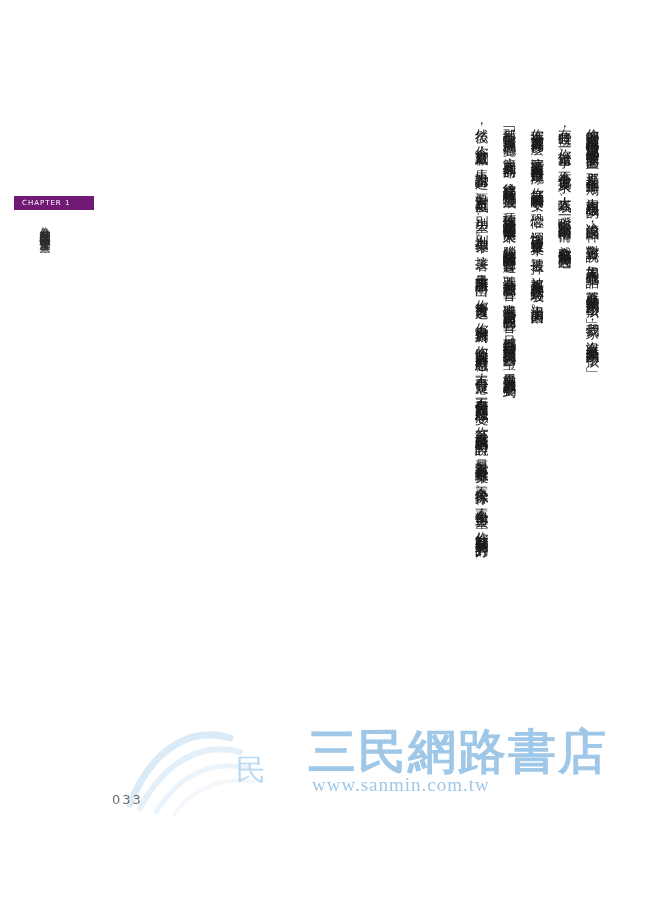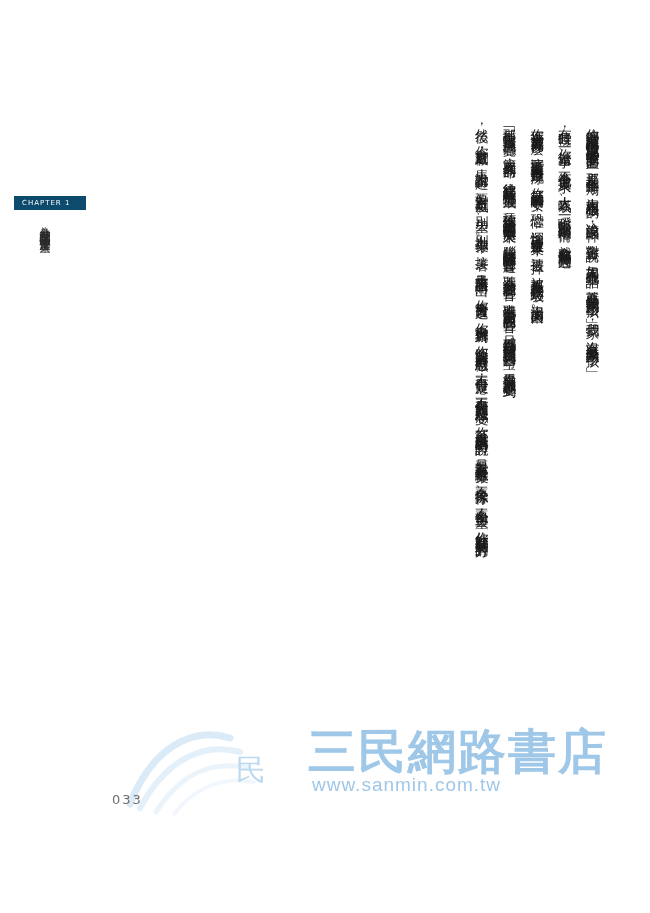--- a/index.html
+++ b/index.html
@@ -23,26 +23,26 @@
     position: absolute;
     left: 8px;
     top: 196px;
     width: 120px;
     height: 210px;
   }
   #chapter-tag {
     position: absolute;
     left: 6px;
     top: 0px;
-    background: #0c4a6e;
+    background: #701a75;
     color: #ffffff;
     font-family: "DejaVu Sans", "Liberation Sans", sans-serif;
     font-size: 7px;
     letter-spacing: 1px;
-    padding: 3px 16px 3px 8px;
+    padding: 3px 24px 3px 8px;
     white-space: nowrap;
   }
   #chapter-subtitle {
     position: absolute;
     left: 30px;
     top: 22px;
     writing-mode: vertical-rl;
     text-orientation: upright;
     font-family: "DejaVu Sans", "Liberation Sans", sans-serif;
     font-size: 11px;
@@ -99,21 +99,21 @@
     font-size: 48px;
     font-weight: bold;
     color: #9fc7e8;
     letter-spacing: 2px;
     white-space: nowrap;
   }
   #wm-url {
     position: absolute;
     left: 312px;
     top: 84px;
-    font-family: Liberation Sans, sans-serif;
+    font-family: Liberation Serif, serif;
     font-size: 19px;
     color: #9fc7e8;
     letter-spacing: 1px;
     white-space: nowrap;
   }
   #wm-side-char {
     position: absolute;
     left: 236px;
     top: 60px;
     font-family: "DejaVu Sans", "Liberation Sans", sans-serif;

